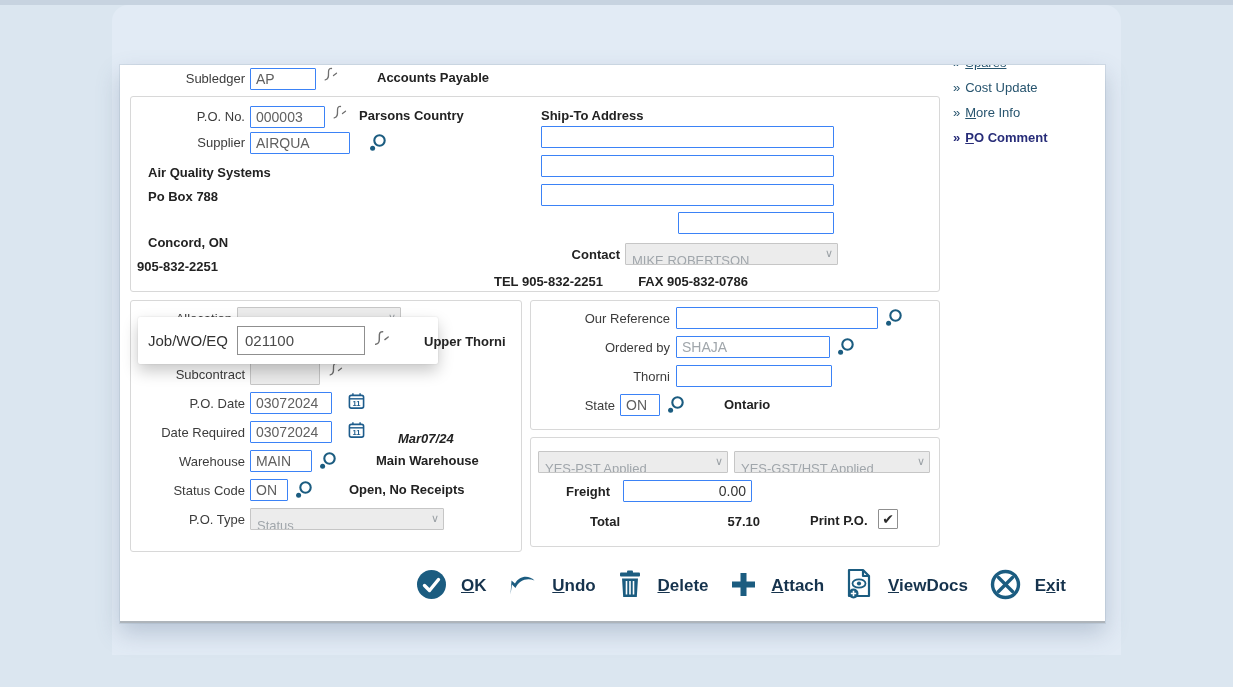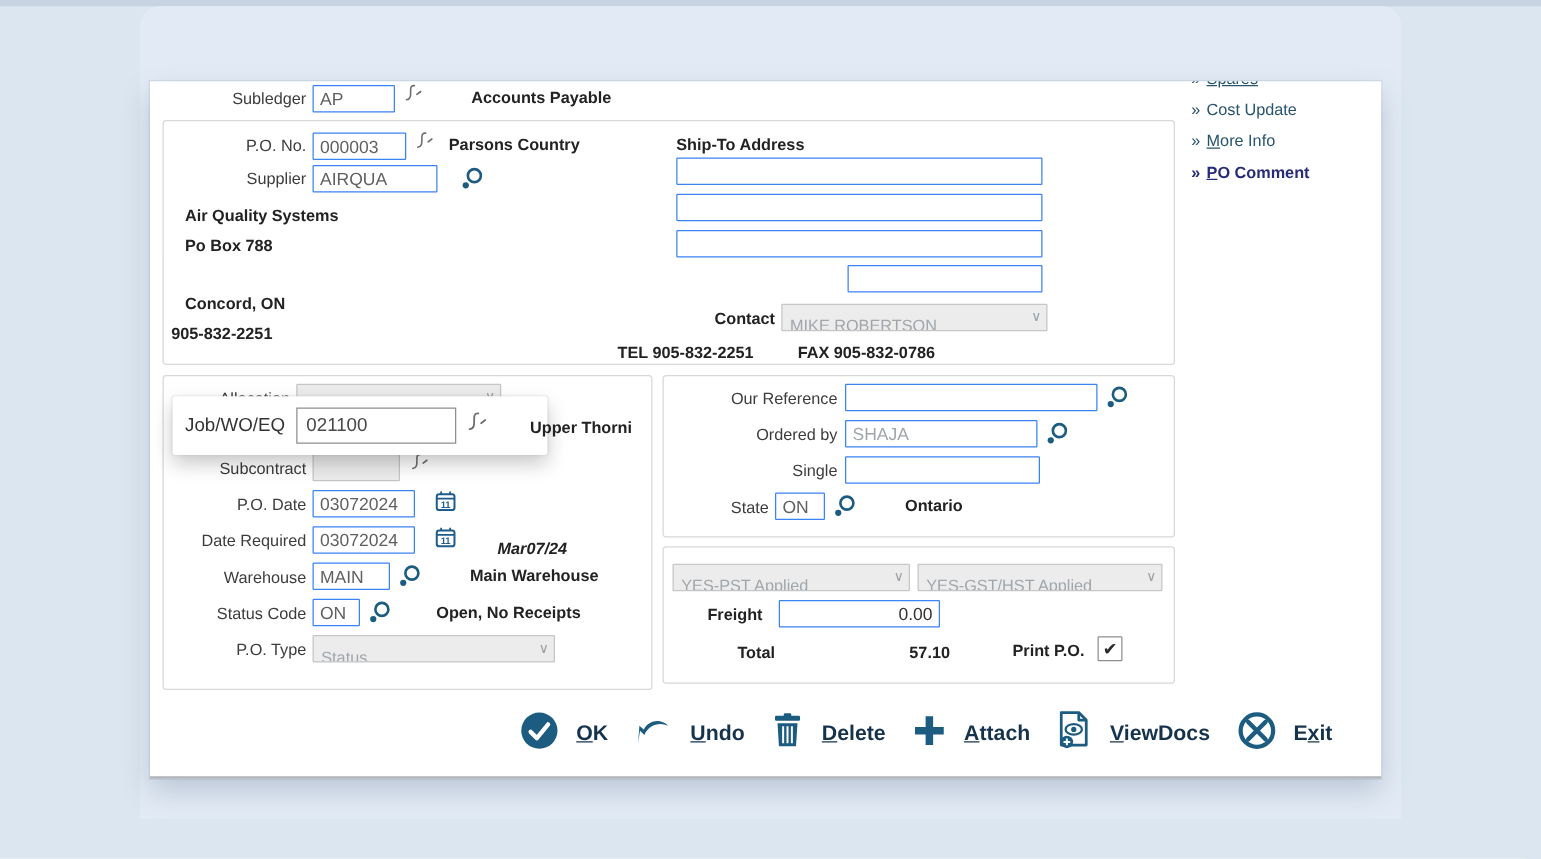--- a/index.html
+++ b/index.html
@@ -196,21 +196,21 @@
   <span class="iconbtn" style="left:764px;top:243px;"><svg width="18" height="19" viewBox="0 0 18 19">
         <use href="#i-mag"></use>
       </svg></span>
 
   <div class="lbl" style="left:410px;width:140px;top:275px;">Ordered by</div>
   <input class="fld" style="left: 556px; top: 271px; width: 154px; color: rgb(160, 166, 171);" value="SHAJA">
   <span class="iconbtn" style="left:716px;top:272px;"><svg width="18" height="19" viewBox="0 0 18 19">
         <use href="#i-mag"></use>
       </svg></span>
 
-  <div class="lbl" style="left:410px;width:140px;top:304px;">Single</div>
+  <div class="lbl" style="left:410px;width:140px;top:304px;">Thorni</div>
   <input class="fld" style="left: 556px; top: 300px; width: 156px;">
 
   <div class="lbl" style="left:410px;width:85px;top:333px;">State</div>
   <input class="fld" style="left: 500px; top: 329px; width: 40px;" value="ON">
   <span class="iconbtn" style="left:546px;top:330px;"><svg width="18" height="19" viewBox="0 0 18 19">
         <use href="#i-mag"></use>
       </svg></span>
   <div class="desc" style="left:604px;top:332px;">Ontario</div>
 
   <div class="groupbox" style="left:410px;top:372px;width:408px;height:108px;"></div>

